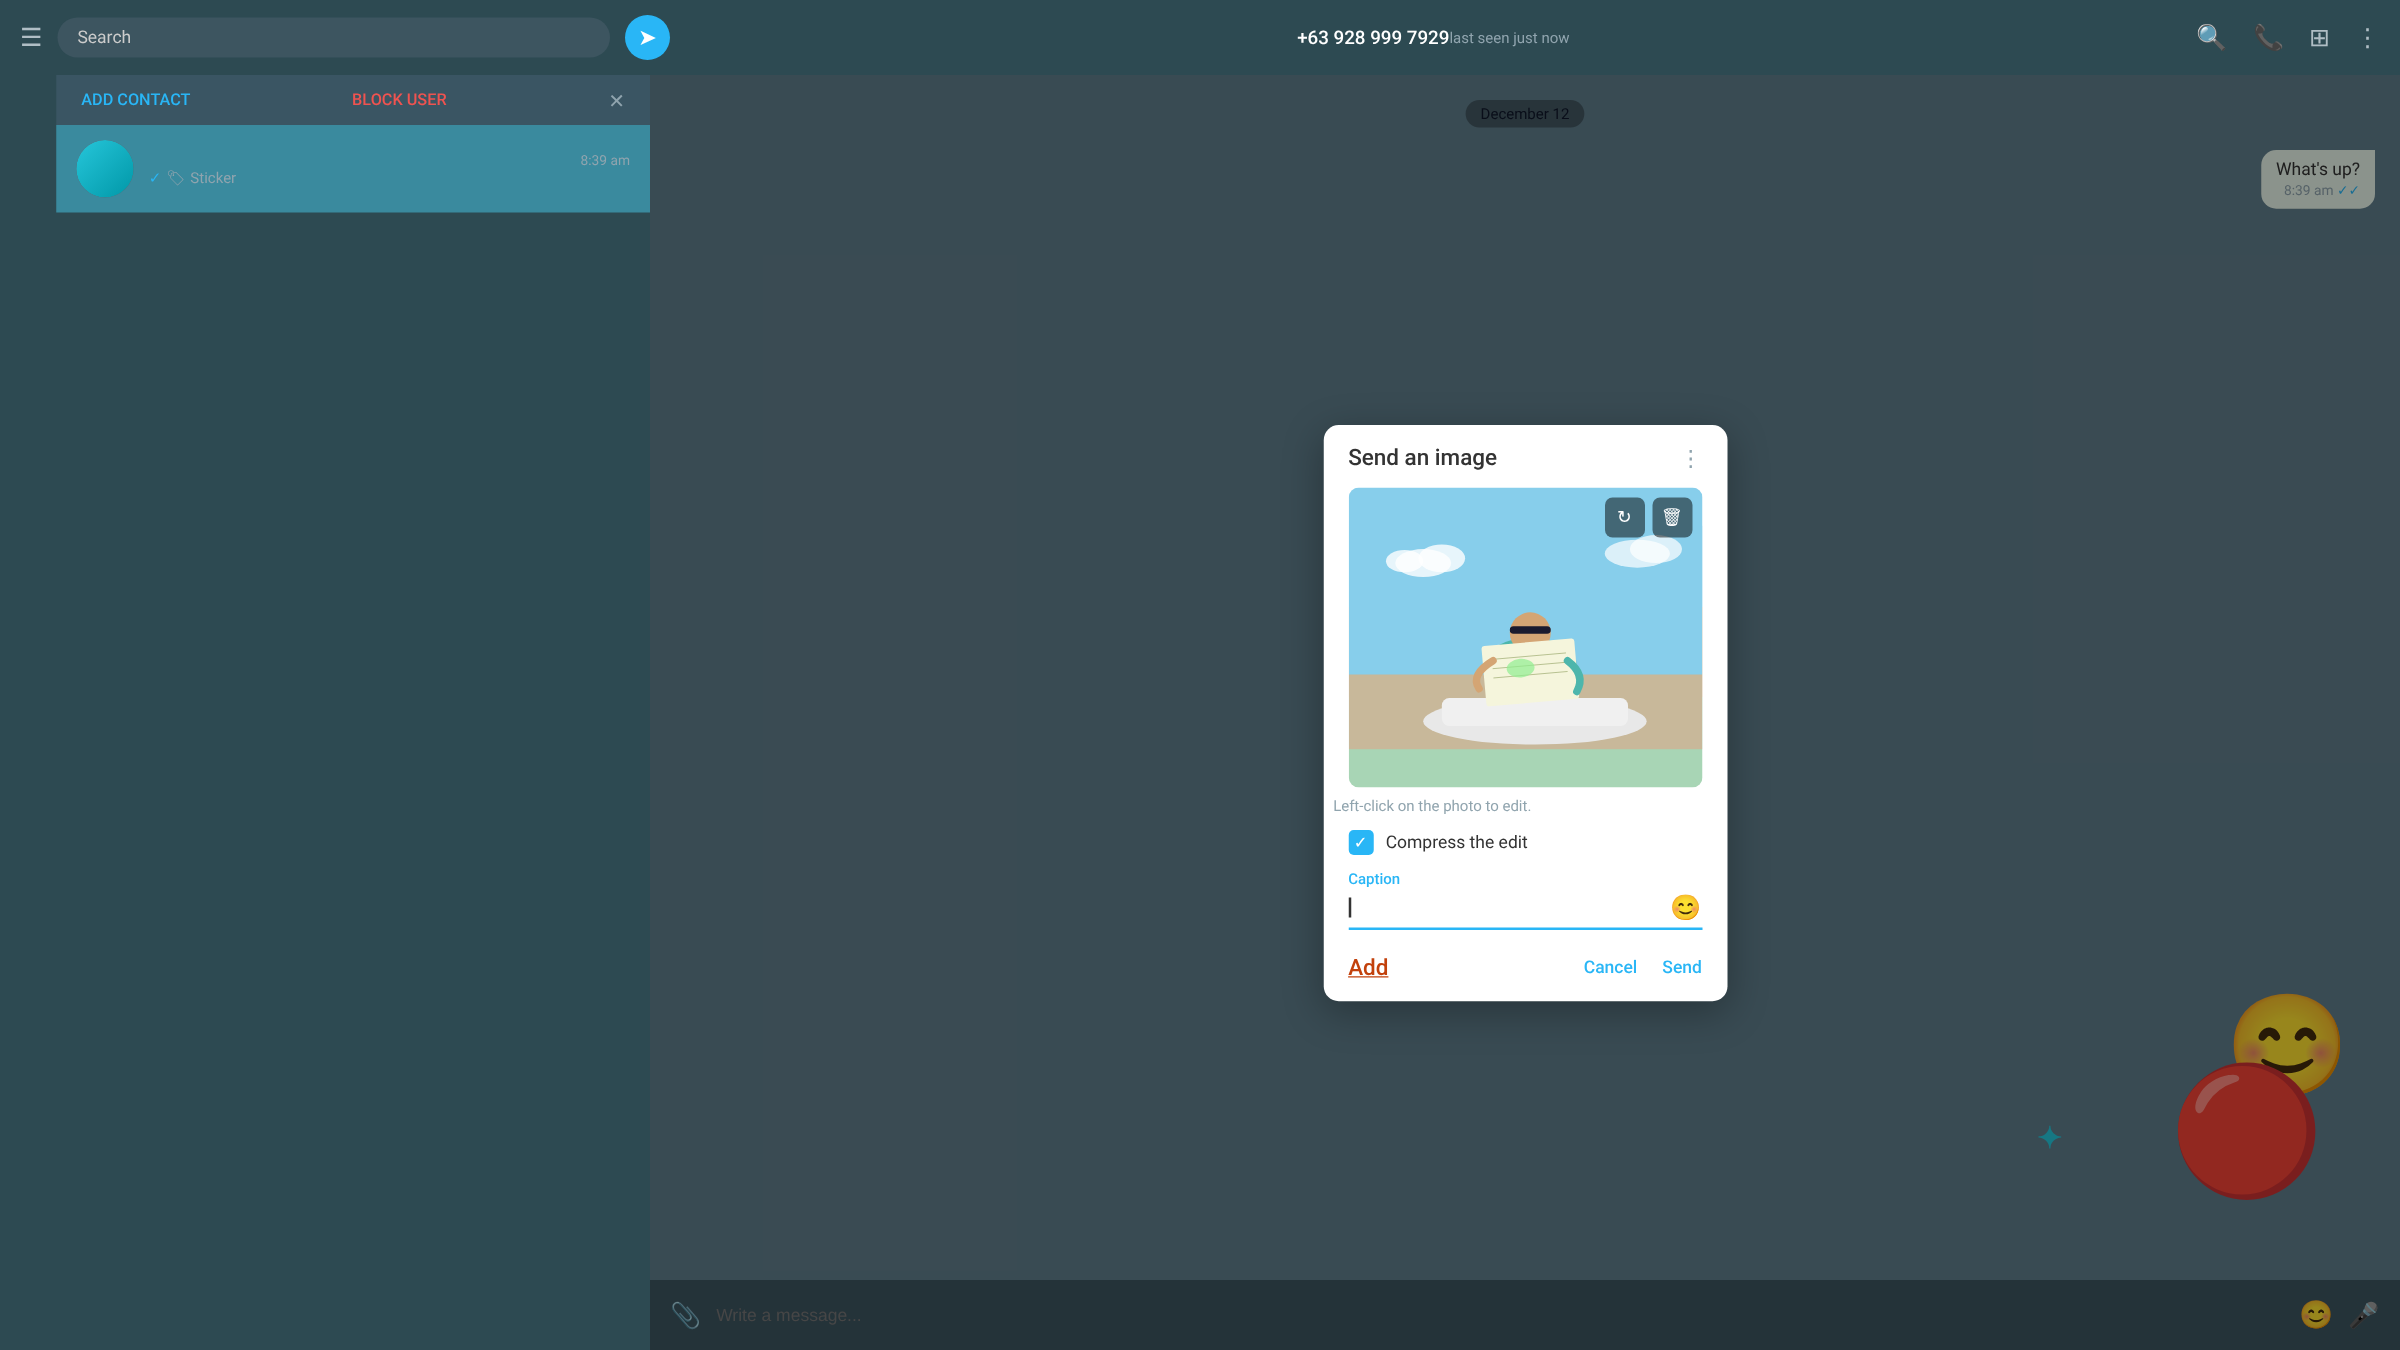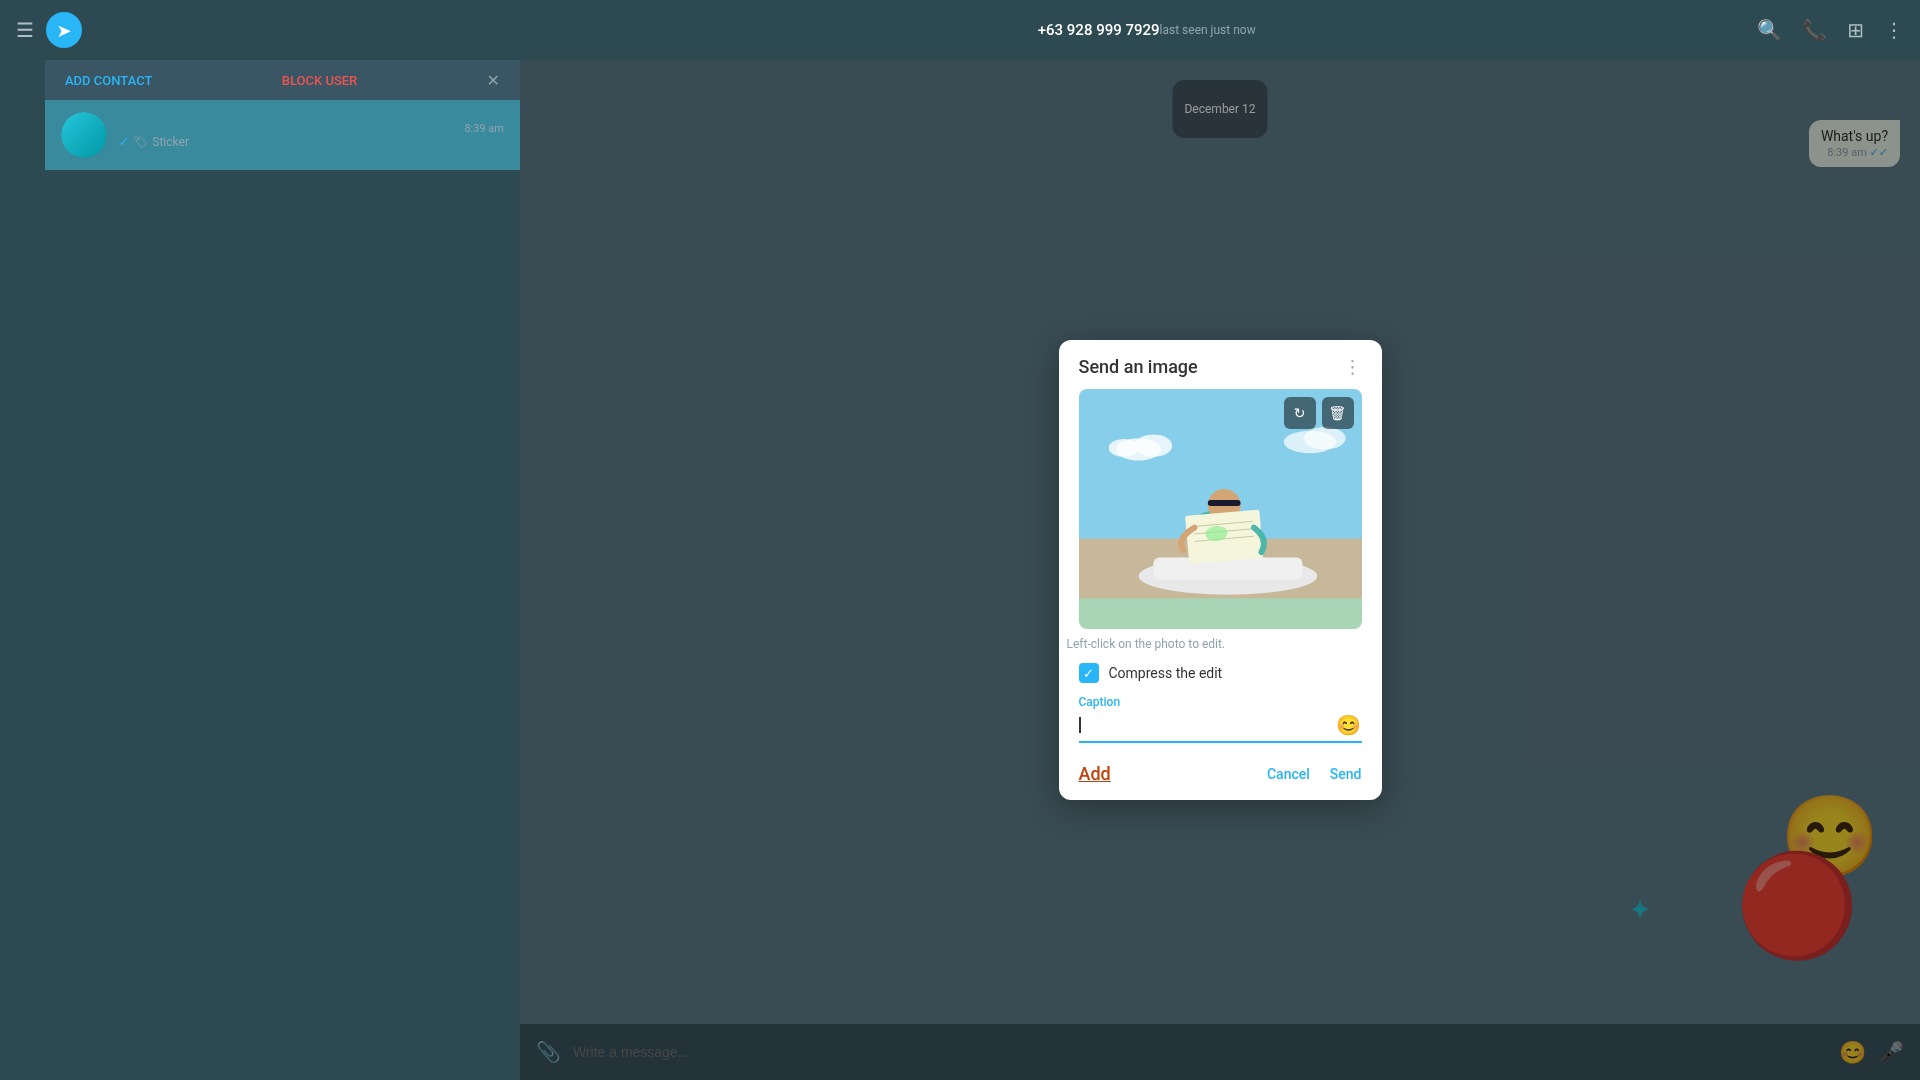--- a/index.html
+++ b/index.html
@@ -178,23 +178,23 @@
       overflow: hidden;
     }
 
     
     .date-badge {
       position: absolute;
       top: 20px;
       left: 50%;
       transform: translateX(-50%);
       background: rgba(0,0,0,0.3);
-      color: #ffffff;
+      color: #0f172a;
       font-size: 12px;
-      padding: 22px 12px;
+      padding: 4px 12px;
       border-radius: 12px;
     }
 
     
     .message-bubble-out {
       position: absolute;
       top: 60px;
       right: 20px;
       background: #e8f5e9;
       border-radius: 12px 0 12px 12px;
@@ -430,20 +430,23 @@
       width: 100%;
       height: 100%;
     }
   </style>
 </head>
 <body>
 
 <div class="top-bar">
   <div class="top-bar-left">
     <span class="hamburger-icon">☰</span>
+    <div class="search-box">
+      <span>Search</span>
+    </div>
     <div class="telegram-icon">➤</div>
   </div>
   <div class="top-bar-center">
     <div class="contact-name">+63 928 999 7929</div>
     <div class="contact-status">last seen just now</div>
   </div>
   <div class="top-bar-right">
     <span>🔍</span>
     <span>📞</span>
     <span>⊞</span>

